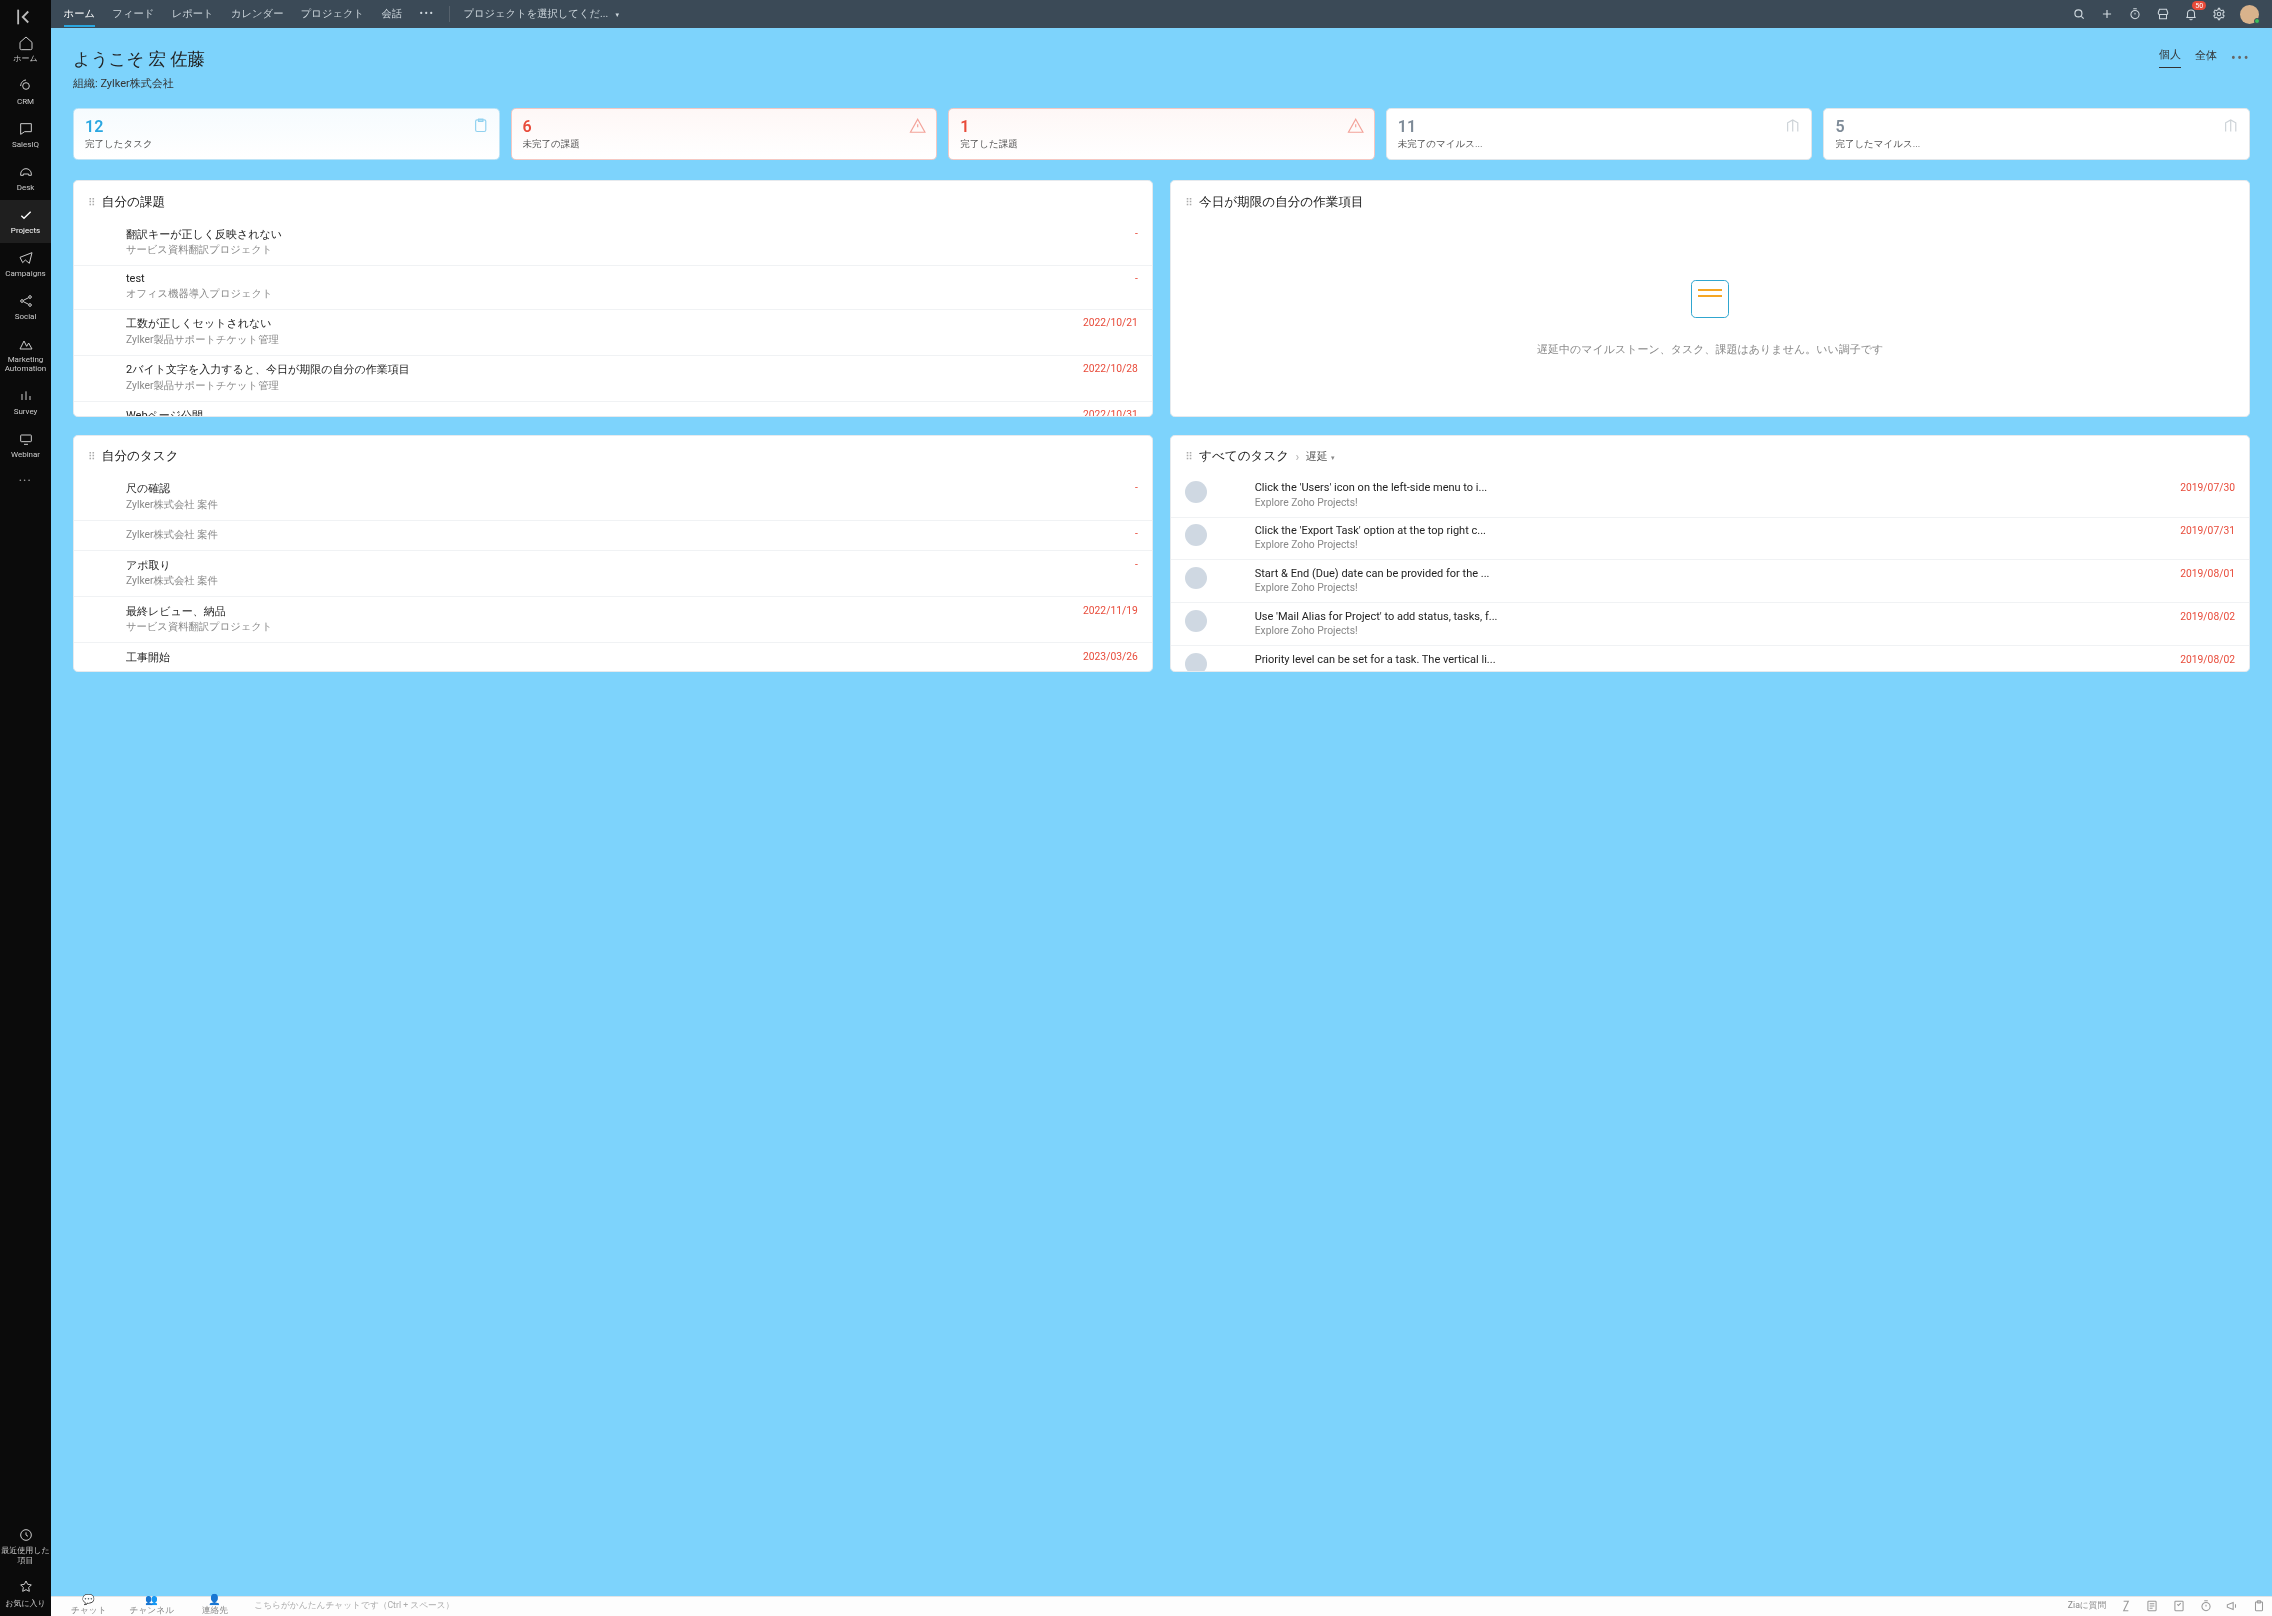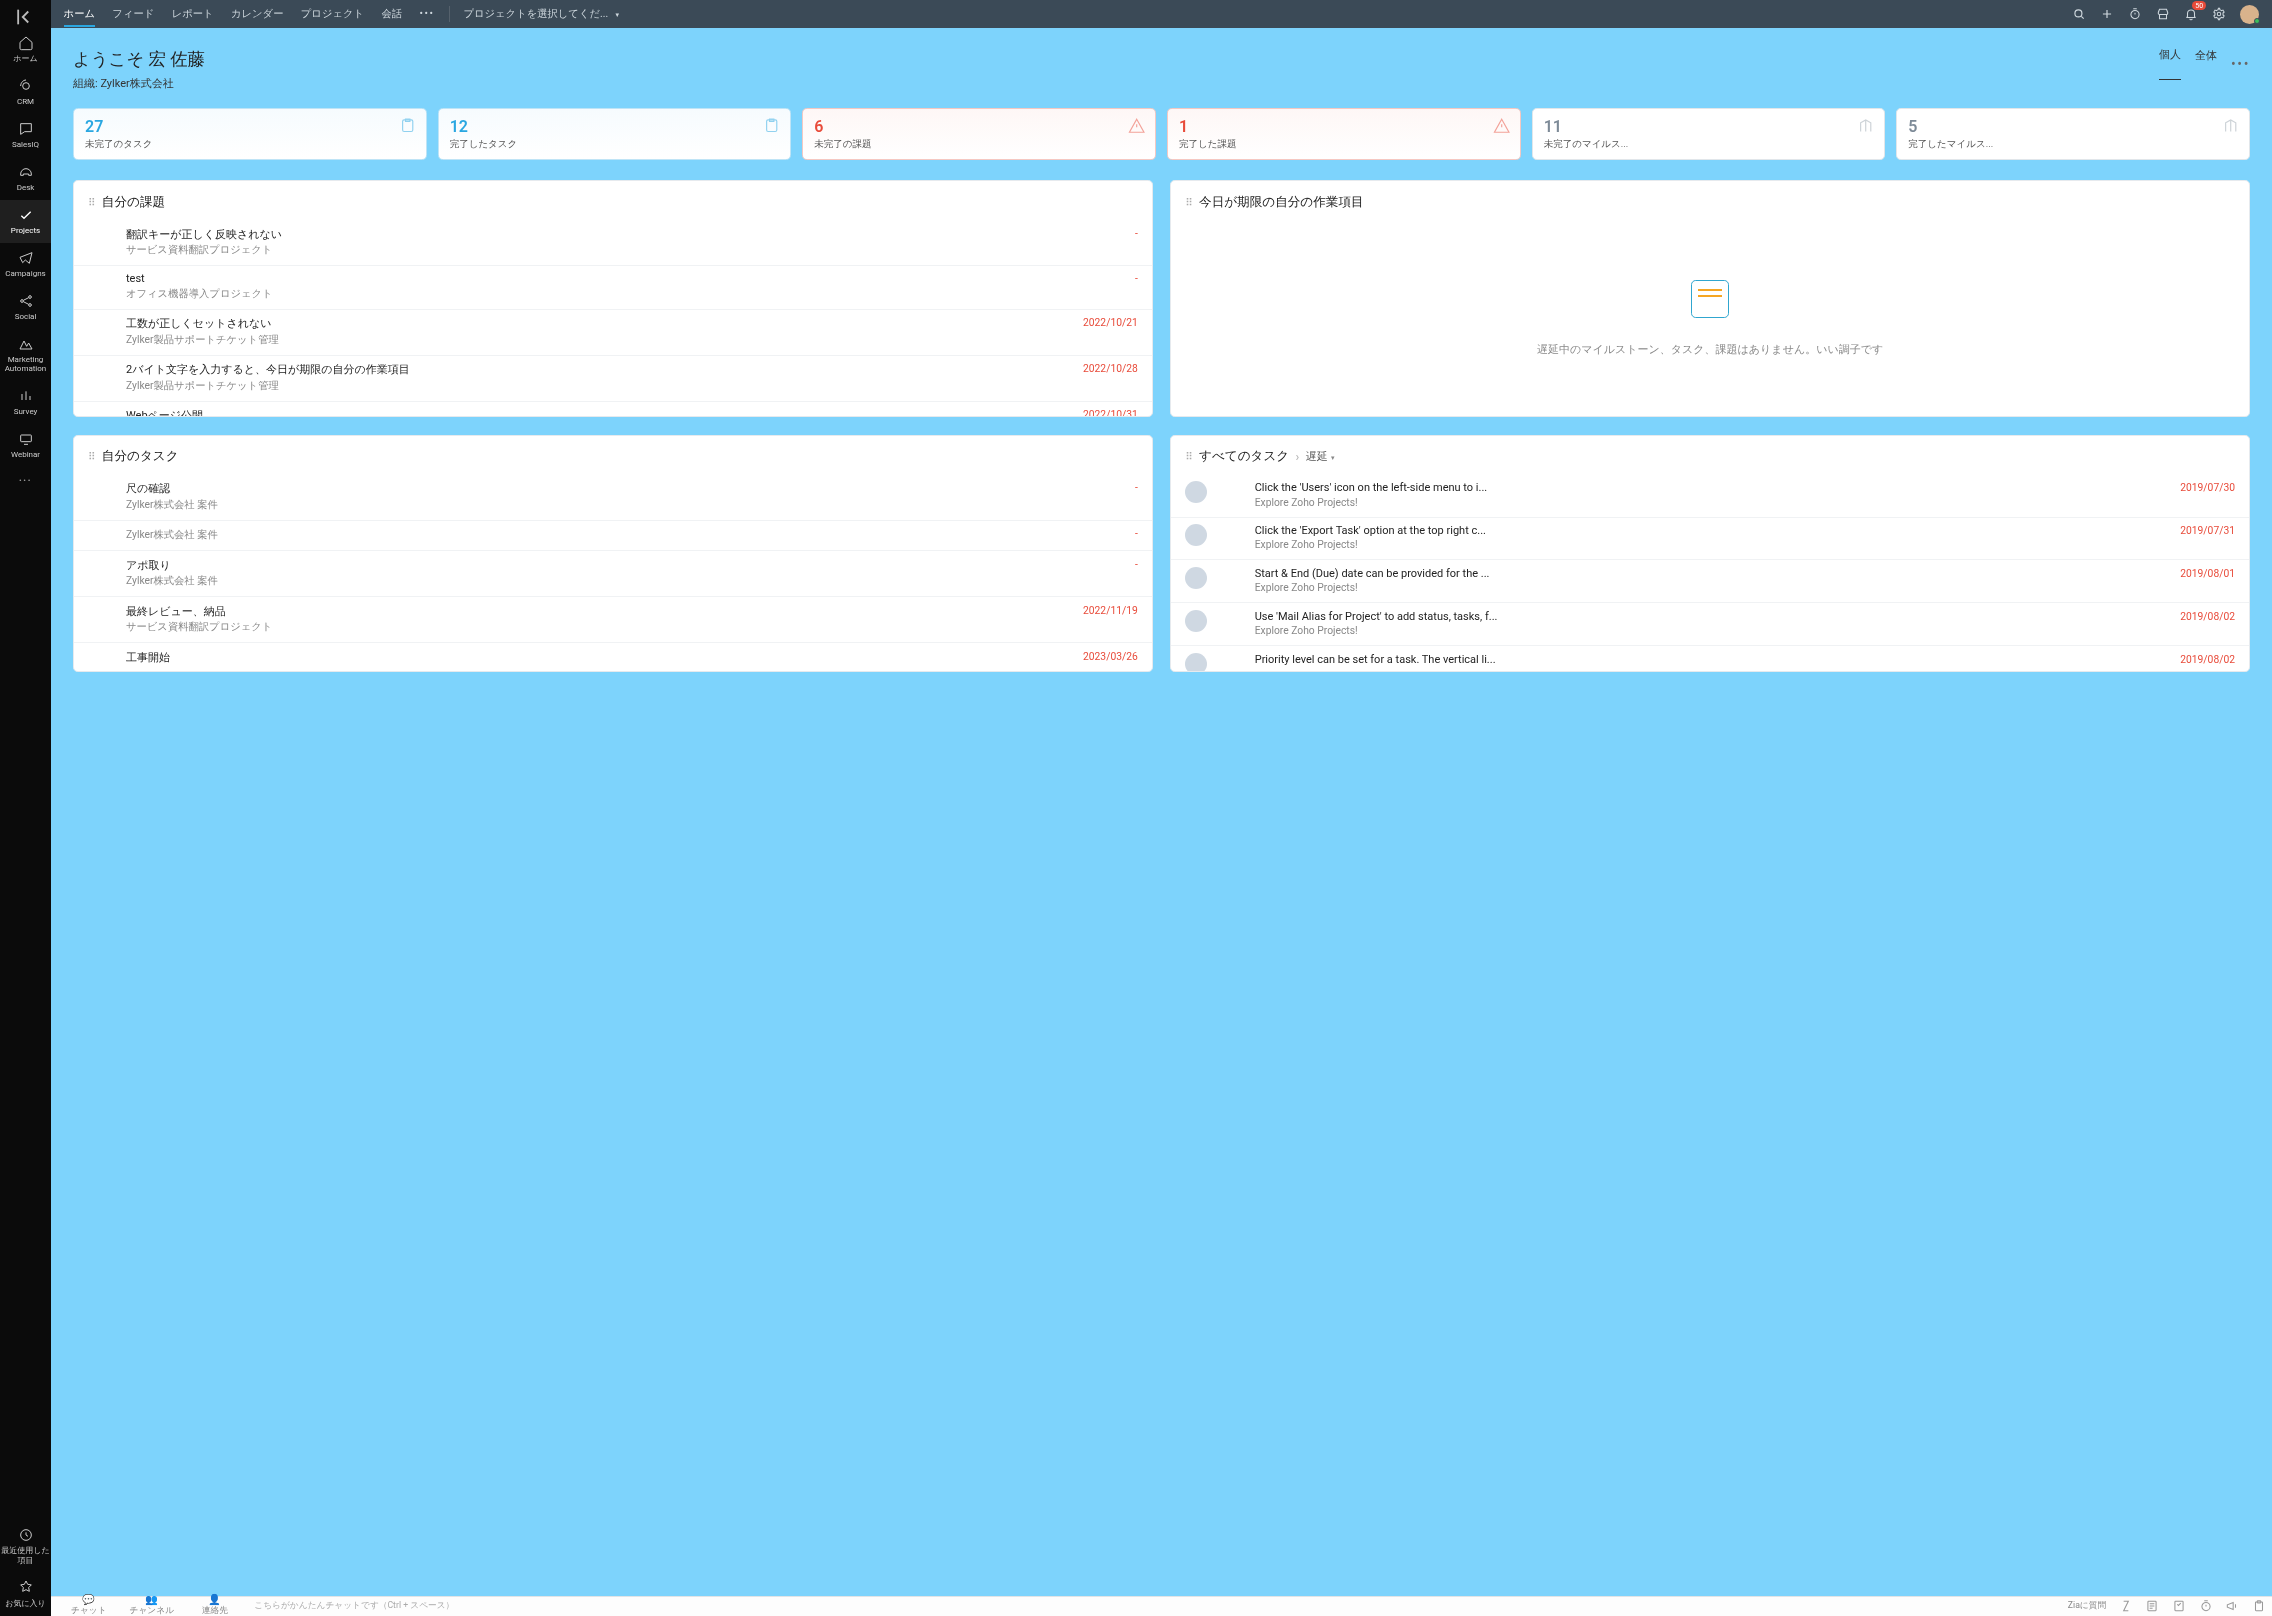--- a/index.html
+++ b/index.html
@@ -34,21 +34,21 @@
   .header .badge { position:absolute; top:-6.3px; right:-8px; background:#e84b3a; color:#fff; font-size:7px; border-radius:6.3px; padding:0.8px 3.2px; }
   .avatar { width:19px; height:19px; border-radius:50%; background:#d9b38c; position:relative; }
   .avatar .dot { position:absolute; bottom:-0.8px; right:-0.8px; width:6.3px; height:6.3px; border-radius:50%; background:#3bbf5a; border:0.8px solid #3b4a57; }
 
   
   .content { flex:1; overflow:auto; padding: 19px 22px; background: #7dd3fc; }
   .welcome { display:flex; align-items:flex-start; }
   .welcome h1 { font-size: 17.4px; font-weight:500; color:#222; }
   .welcome .org { margin-top:4.7px; color:#333; font-size:11px; }
   .welcome .seg { margin-left:auto; display:flex; align-items:center; gap:14px; }
-  .welcome .seg .s { cursor:pointer; padding-bottom:17px; color:#333; }
+  .welcome .seg .s { cursor:pointer; padding-bottom:5px; color:#333; }
   .welcome .seg .s.active { border-bottom: 1.6px solid #333; font-weight:500; }
   .welcome .seg .dots { color:#666; letter-spacing:1.6px; cursor:pointer; font-size:14px; }
 
   
   .cards { display:flex; gap:11px; margin: 17.4px 0 20.5px; }
   .card { flex:1; border:0.8px solid #e6eaee; border-radius:4.7px; background:#fff; padding:8px 11px; position:relative; min-height:51px; cursor:pointer;}
   .card .num { font-size:16px; font-weight:600; }
   .card .lbl { font-size:9.5px; color:#555; margin-top:1.6px; white-space:nowrap; overflow:hidden; text-overflow:ellipsis;}
   .card .ci { position:absolute; top:8px; right:9.5px; opacity:.5; }
   .card.blue .num { color:#2aa7e1; } .card.blue { border-color:#bfe4f6; background:linear-gradient(#f6fbfe,#fff);}
@@ -277,28 +277,20 @@
         </div>
         <div class="seg">
           <div class="s active">個人</div>
           <div class="s">全体</div>
           <div class="dots">•••</div>
         </div>
       </div>
 
       <div class="cards" id="cards-container">
           <div class="card blue">
-            <div class="num">27</div>
-            <div class="lbl">未完了のタスク</div>
-            <div class="ci"><svg width="17.4" height="17.4" viewBox="0 0 24 24" fill="none" stroke="#2aa7e1" stroke-width="1.6">
-                <rect x="5" y="4" width="14" height="16" rx="2"></rect>
-                <path d="M9 3h6v3H9z"></path>
-              </svg></div>
-          </div>
-          <div class="card blue">
             <div class="num">12</div>
             <div class="lbl">完了したタスク</div>
             <div class="ci"><svg width="17.4" height="17.4" viewBox="0 0 24 24" fill="none" stroke="#2aa7e1" stroke-width="1.6">
                 <rect x="5" y="4" width="14" height="16" rx="2"></rect>
                 <path d="M9 3h6v3H9z"></path>
               </svg></div>
           </div>
           <div class="card red">
             <div class="num">6</div>
             <div class="lbl">未完了の課題</div>

